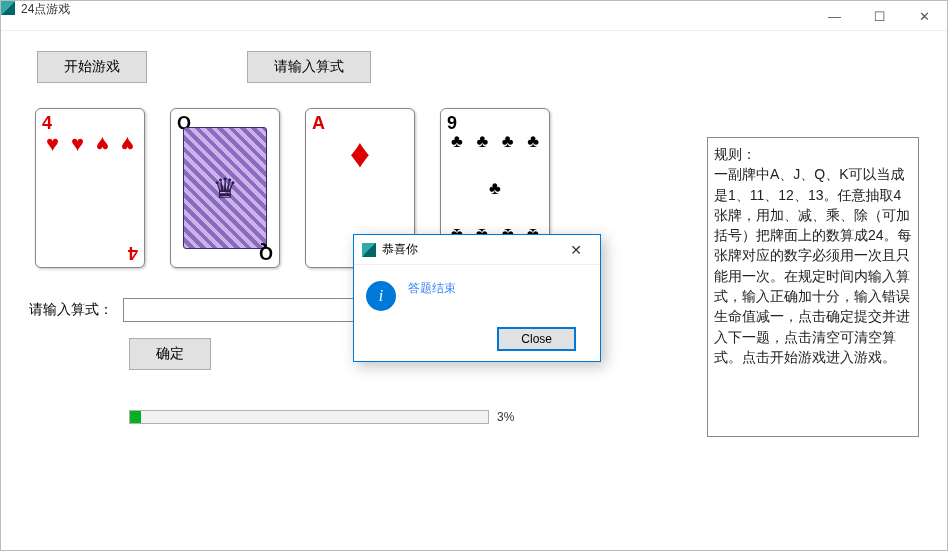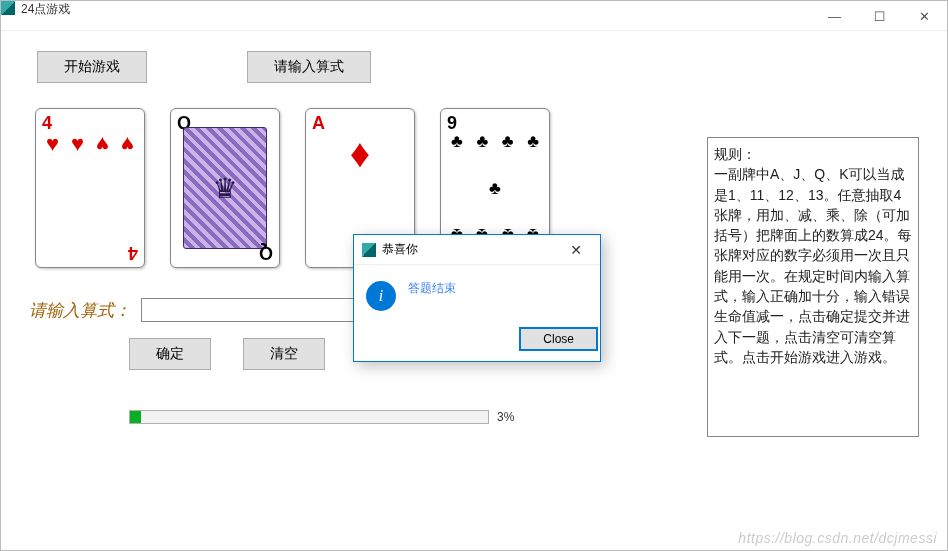--- a/index.html
+++ b/index.html
@@ -16,38 +16,38 @@
 .card-row { display: flex; gap: 25px; margin-bottom: 30px; margin-left:6px;}
 .card { width: 110px; height: 160px; background: #fff; border: 1px solid #888; border-radius: 6px; box-shadow: 1px 1px 3px rgba(0,0,0,0.25); position: relative; padding: 4px; }
 .card .top-num { position: absolute; top: 4px; left: 6px; font-size: 18px; font-weight: bold; }
 .card .bot-num { position: absolute; bottom: 4px; right: 6px; font-size: 18px; font-weight: bold; transform: rotate(180deg); }
 .card.red { color: #d00; }
 .card.black { color: #000; }
 .card .pips { position: absolute; inset: 22px 10px; display: flex; flex-wrap: wrap; align-content: space-between; justify-content: space-between; font-size: 22px;}
 .card .pips.center { align-items: center; justify-content: center; font-size: 40px;}
 .face-img { position:absolute; inset:18px 12px; border:1px solid #3a2a6a; background: repeating-linear-gradient(45deg,#cab3e8,#cab3e8 4px,#8a6bc0 4px,#8a6bc0 8px); border-radius:3px; display:flex; align-items:center; justify-content:center; font-size:28px; color:#2a1a4a;}
 .input-row { display: flex; align-items: center; gap: 10px; margin-bottom: 16px;}
-.input-label { font-size: 17px; color: #a16207; font-style: italic; }
+.input-label { font-size: 14px; color: #000000; }
 .expr-input { flex: 0 0 400px; height: 24px; border: 1px solid #888; background: #fff; padding: 0 4px; font-size: 13px; }
 .action-row { display: flex; gap: 32px; margin-left: 100px; margin-bottom: 40px;}
 .progress-wrap { display: flex; align-items: center; gap: 8px; margin-left: 100px;}
 .progress { width: 360px; height: 14px; border: 1px solid #b0b0b0; position: relative; background: #f2f2f2; }
 .progress-fill { height: 100%; background: #06b025; width: 3%; }
 .progress-label { font-size: 12px; color: #333; }
 .rules-box { position: absolute; right: 28px; top: 106px; width: 212px; height: 300px; border: 1px solid #888; background: #fff; padding: 6px 6px; font-size: 14px; line-height: 1.45; color: #222; overflow: hidden;}
 .rules-title { font-size:14px; }
 .dialog { position: absolute; left: 352px; top: 205px; width: 248px; background: #fff; border: 1px solid #0078d7; box-shadow: 4px 4px 14px rgba(0,0,0,0.25); z-index: 20; margin-top: 28px;}
 .dialog-title { height: 30px; display: flex; align-items: center; padding: 0 8px; font-size: 12px; background: #fff; border-bottom: 1px solid #eee;}
 .dialog-title .dlg-icon { width: 14px; height: 14px; background: linear-gradient(135deg,#3aa 50%, #066 50%); margin-right: 6px;}
 .dialog-title .spacer { flex: 1; }
 .dlg-close { width: 32px; height: 26px; display: flex; align-items: center; justify-content: center; font-size: 14px; color: #333; cursor: pointer;}
 .dlg-body { display: flex; padding: 14px 12px 10px 12px; gap: 12px; }
 .info-icon { width: 30px; height: 30px; border-radius: 50%; background: #0078d7; color: #fff; display: flex; align-items: center; justify-content: center; font-size: 16px; font-family: Georgia, serif; font-style: italic; margin-top: 2px;}
 .dlg-text { font-size: 12px; line-height: 1.5; color: #3b82f6; }
-.dlg-footer { display: flex; justify-content: flex-end; padding: 6px 2px 10px 10px; }
+.dlg-footer { display: flex; justify-content: flex-end; padding: 6px 24px 10px 10px; }
 .dlg-btn { border: 2px solid #0078d7; background: #e1e1e1; padding: 3px 22px; font-size: 12px; cursor: pointer; font-family: inherit;}
 .watermark { position: absolute; right: 10px; bottom: 4px; font-size: 14px; color: #ccc; font-style: italic; letter-spacing: 0.5px;}
 </style>
 </head>
 <body>
 
 <div class="window">
   <div class="titlebar">
     <span class="titlebar-icon"></span>
     <span class="titlebar-title">24点游戏</span>
@@ -102,21 +102,20 @@
       </div>
     </div>
 
     <div class="input-row">
       <span class="input-label">请输入算式：</span>
       <input class="expr-input" type="text" value="" style="">
     </div>
 
     <div class="action-row">
       <button class="btn">确定</button>
-      <button class="btn">清空</button>
     </div>
 
     <div class="progress-wrap">
       <div class="progress">
         <div class="progress-fill" style="width: 3%;"></div>
       </div>
       <span class="progress-label">3%</span>
     </div>
 
     <div class="rules-box">
@@ -136,14 +135,13 @@
       <div class="info-icon">i</div>
       <div class="dlg-text">
         <div>答题结束</div>
       </div>
     </div>
     <div class="dlg-footer">
       <button class="dlg-btn">Close</button>
     </div>
   </div>
 
-  <div class="watermark">https://blog.csdn.net/dcjmessi</div>
 </div>
 
 </body></html>

